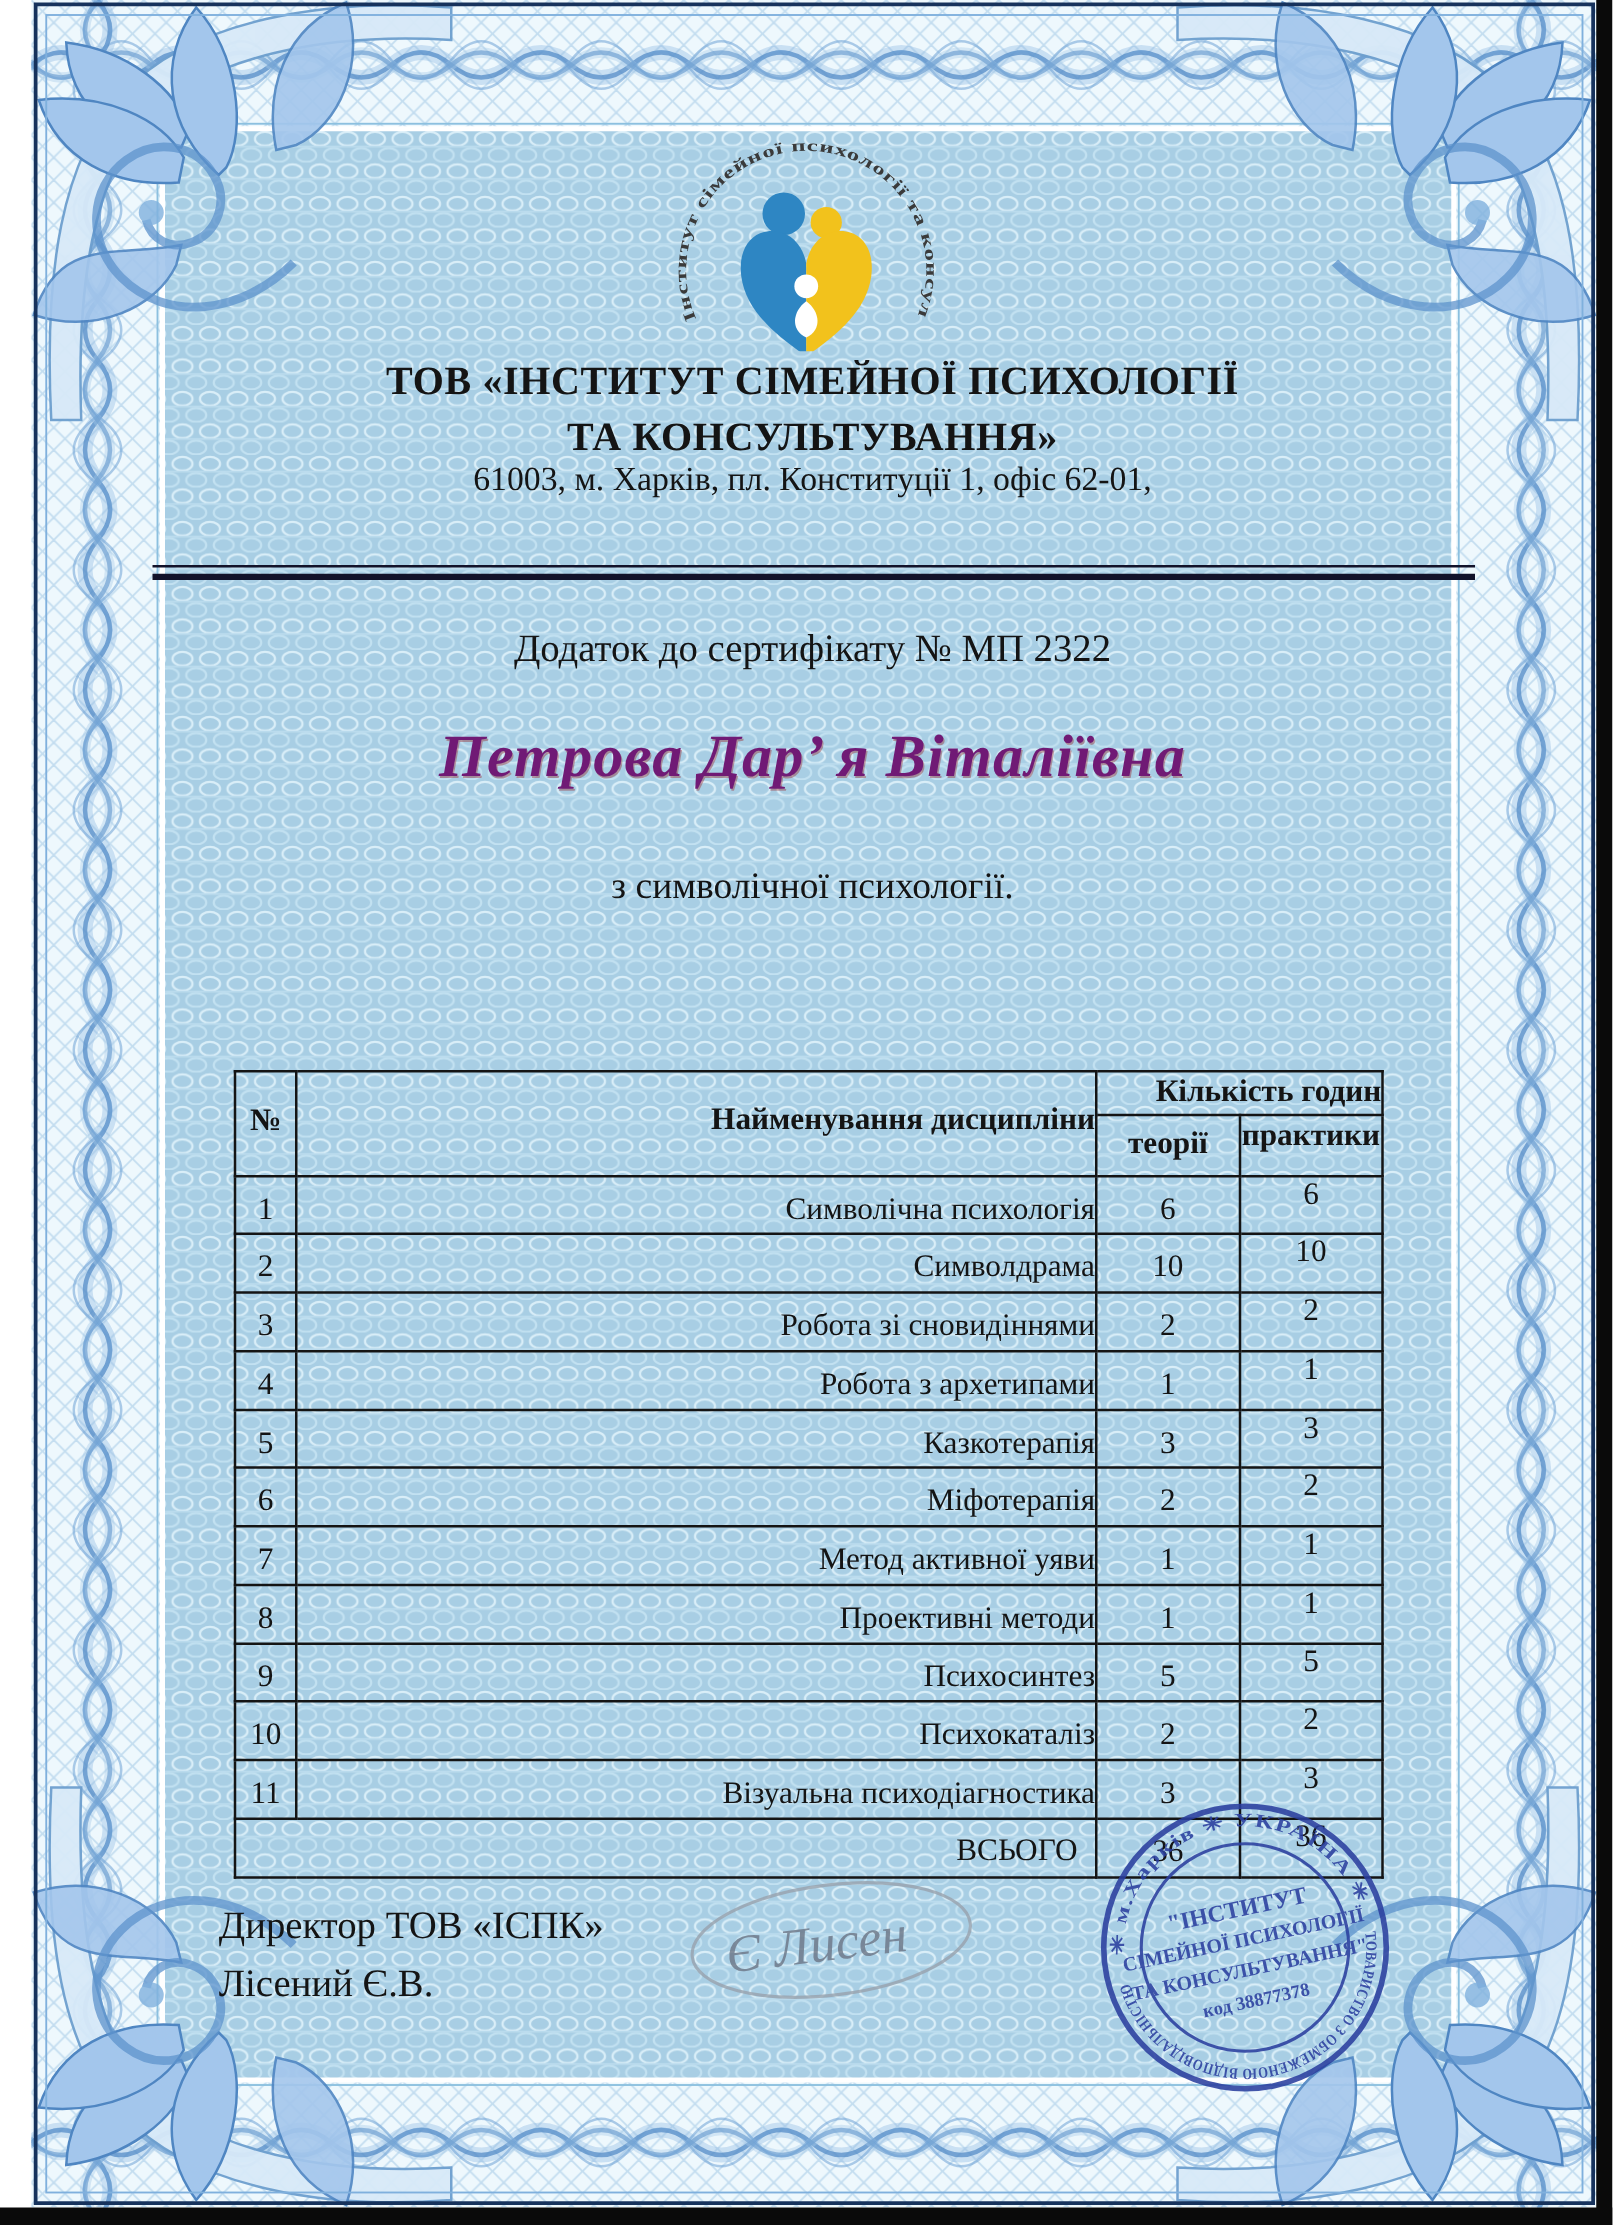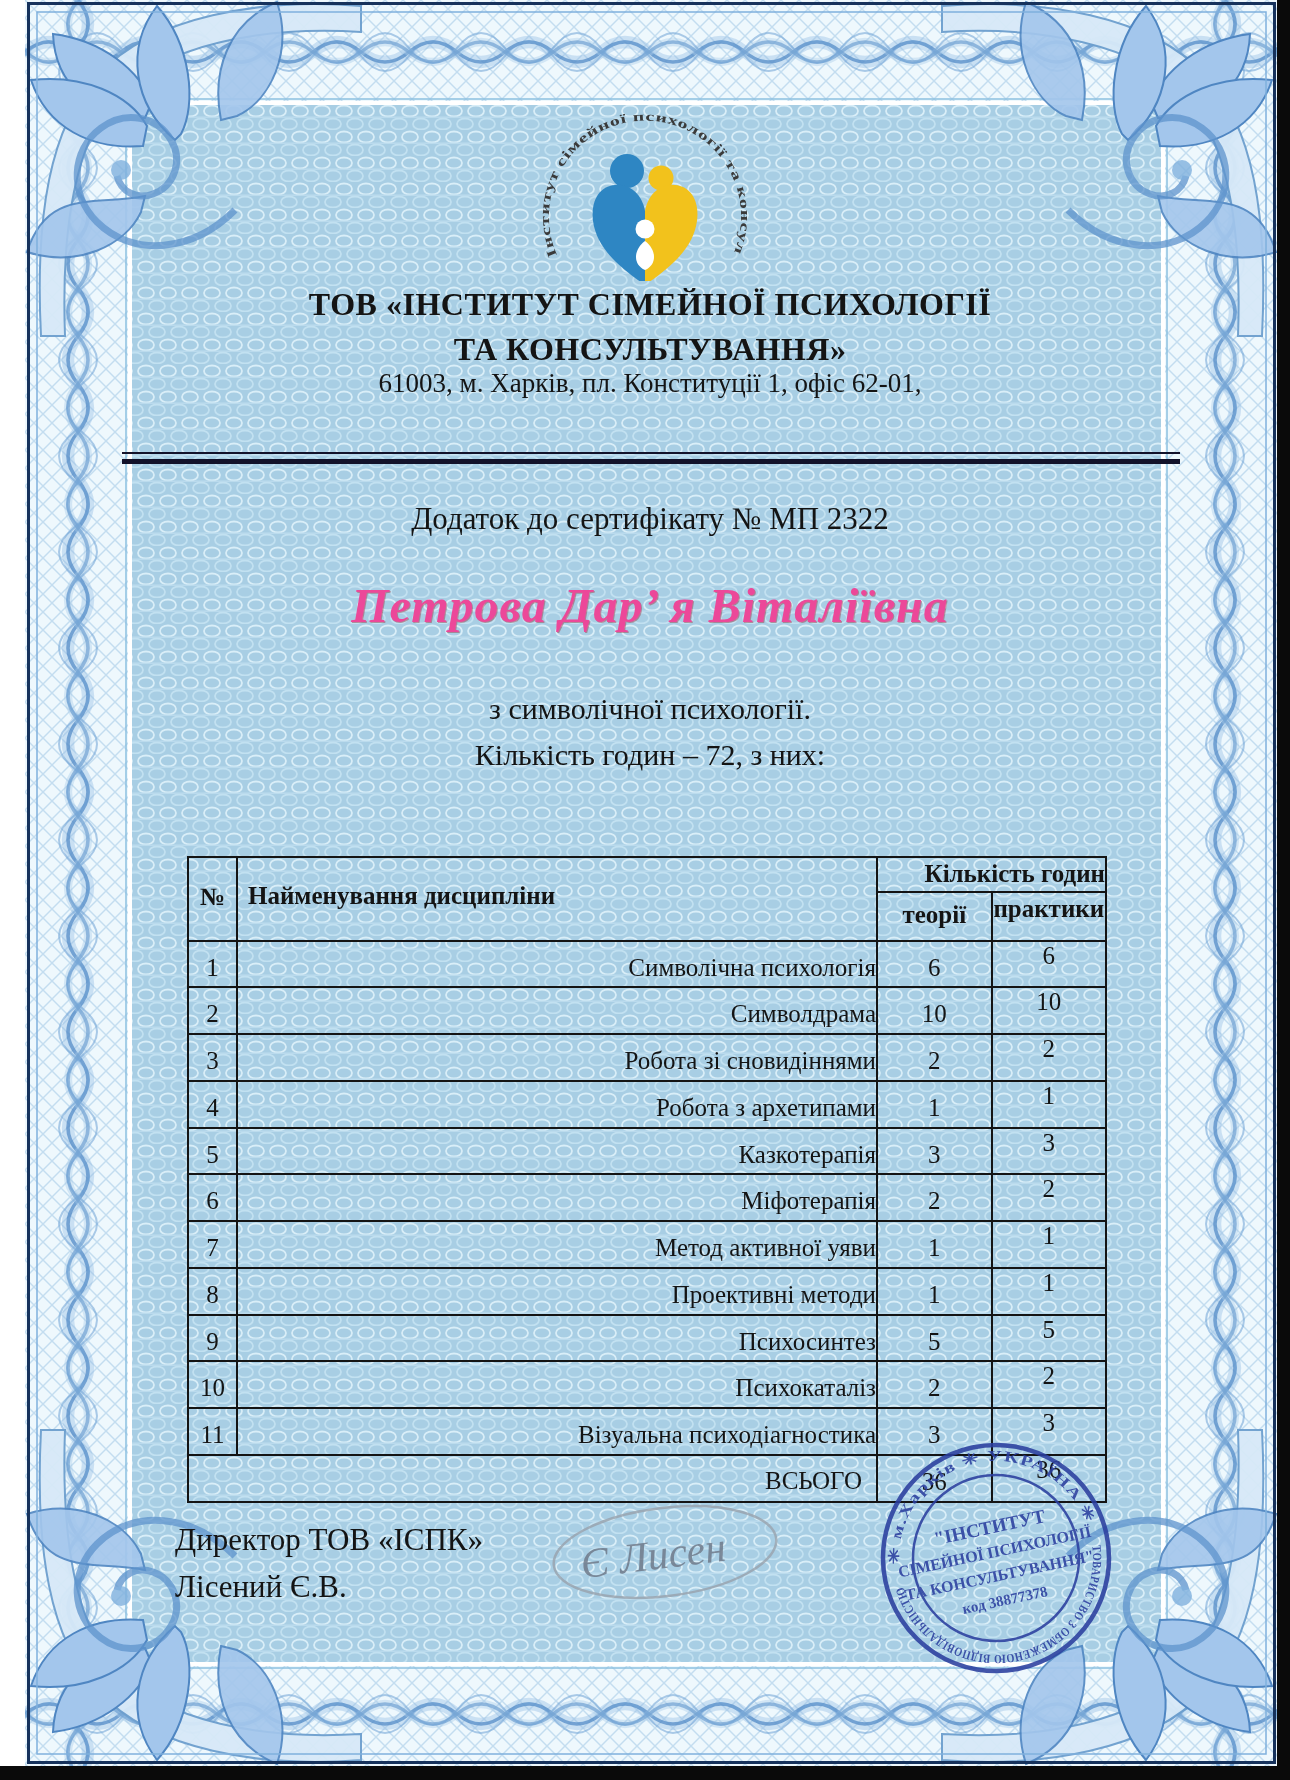--- a/index.html
+++ b/index.html
@@ -14,21 +14,21 @@
   
   #frame-svg{left:25px;top:0;width:1253px;height:1766px;z-index:1;}
   
   .layer{z-index:10;}
   .center-col{left:130px;width:1040px;text-align:center;}
   .org-name{top:282px;font-size:32px;font-weight:bold;line-height:45px;letter-spacing:.5px;}
   .address{top:368px;font-size:27px;}
   .rule-thin{left:122px;top:452px;width:1058px;height:2px;background:#12122a;}
   .rule-thick{left:122px;top:459px;width:1058px;height:5px;background:#12122a;}
   .subtitle{top:501px;font-size:31px;}
-  .recipient{top:578px;font-size:48px;font-weight:bold;font-style:italic;color:#ec4899;
+  .recipient{top:578px;font-size:48px;font-weight:bold;font-style:italic;color:#701a75;
              text-shadow:1px 1px 0 rgba(150,10,10,.35);letter-spacing:1px;}
   .bodytext{top:686px;font-size:30px;line-height:46px;}
   
   .hours-table{left:187px;top:856px;width:920px;border-collapse:collapse;table-layout:fixed;
                font-size:25px;z-index:10;position:absolute;}
   .hours-table td,.hours-table th{border:2px solid #141414;padding:0;vertical-align:bottom;
                font-weight:normal;line-height:1.15;}
   .hours-table .c-no{width:47px;text-align:center;padding-bottom:4px;}
   .hours-table .c-name{width:628px;text-align:right;padding:0 0 4px 10px;}
   .hours-table .c-th{width:105px;text-align:center;padding-bottom:4px;}
@@ -149,28 +149,27 @@
 <div class="abs layer center-col address">61003, м. Харків, пл. Конституції 1, офіс 62-01,</div>
 
 <div class="abs layer rule-thin"></div>
 <div class="abs layer rule-thick"></div>
 
 <div class="abs layer center-col subtitle">Додаток до сертифікату № МП 2322</div>
 <div class="abs layer center-col recipient">Петрова Дар’ я Віталіївна</div>
 
 <div class="abs layer center-col bodytext">
   <div>з символічної психології.</div>
-  <div>Кількість годин – 72, з них:</div>
 </div>
 
 <table class="hours-table">
   <thead>
     <tr style="height:33px;">
       <td class="c-no" rowspan="2">№</td>
-      <td class="c-name" rowspan="2" style="text-align:left;">Найменування дисципліни</td>
+      <td class="c-name" rowspan="2" style="text-align:right;">Найменування дисципліни</td>
       <td colspan="2">Кількість годин</td>
     </tr>
     <tr style="height:34px;">
       <td class="c-th">теорії</td>
       <td class="c-pr">практики</td>
     </tr>
   </thead>
   <tbody>
     <tr>
         <td class="c-no">1</td>

